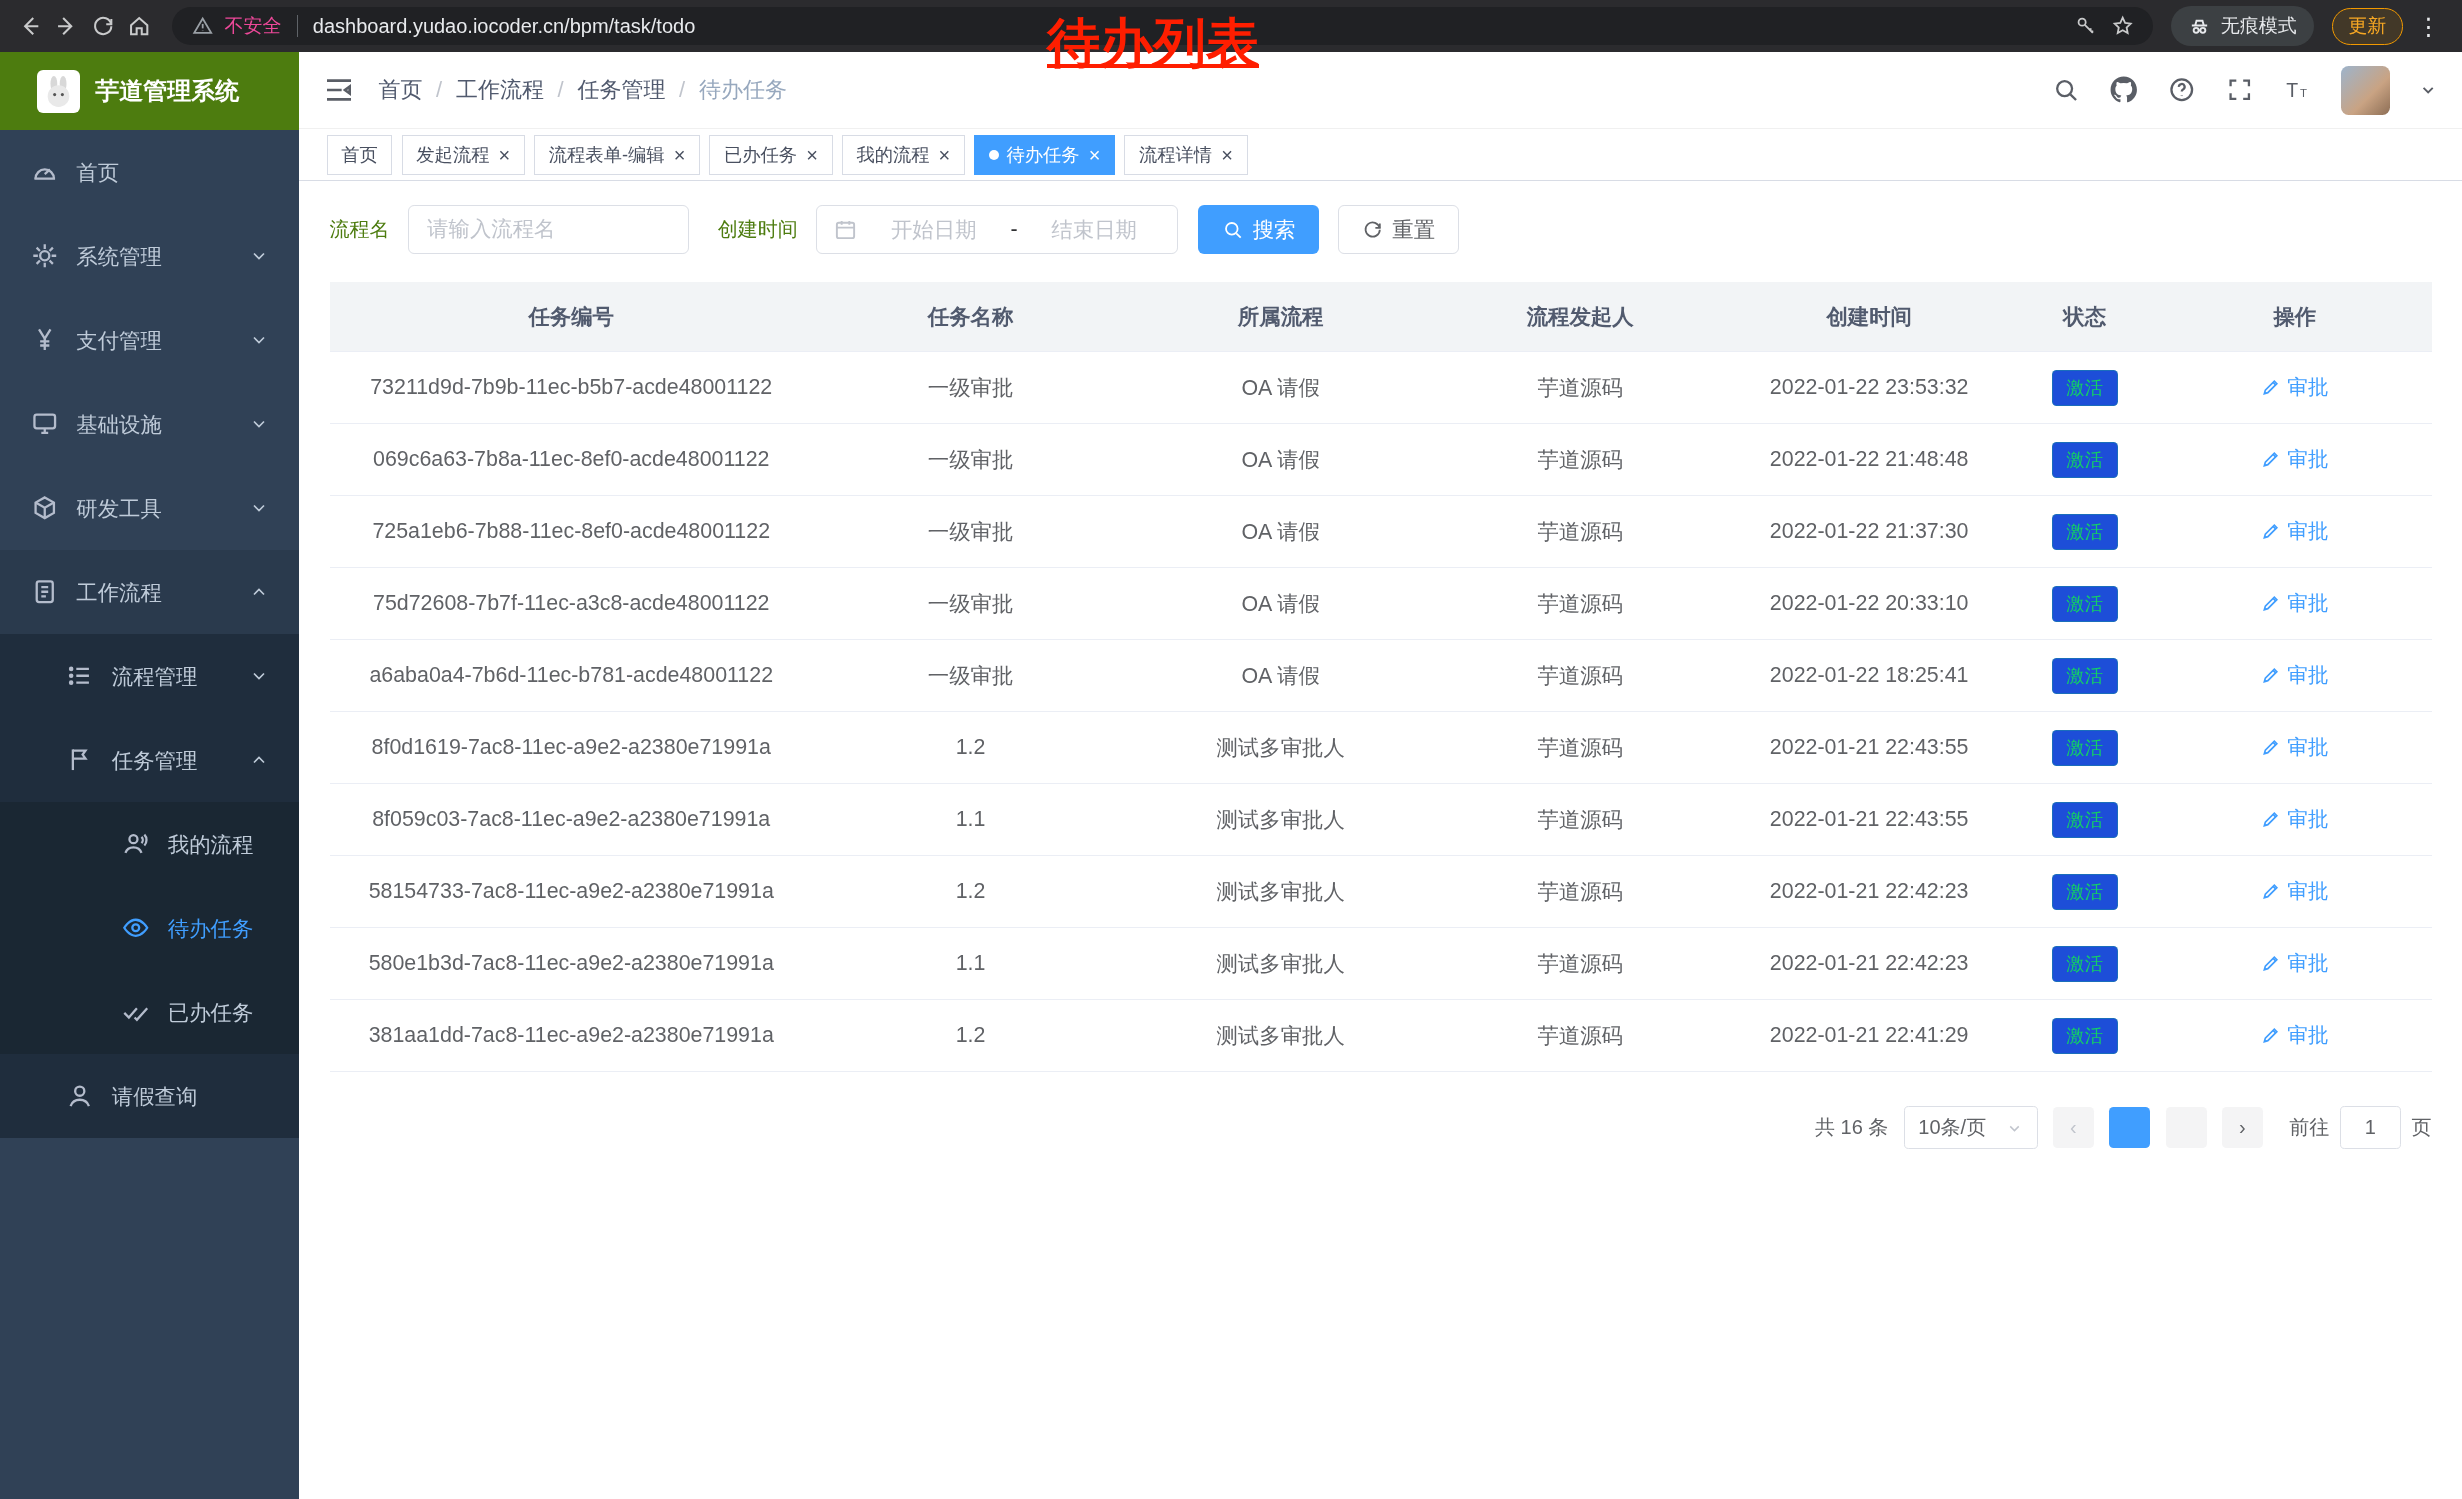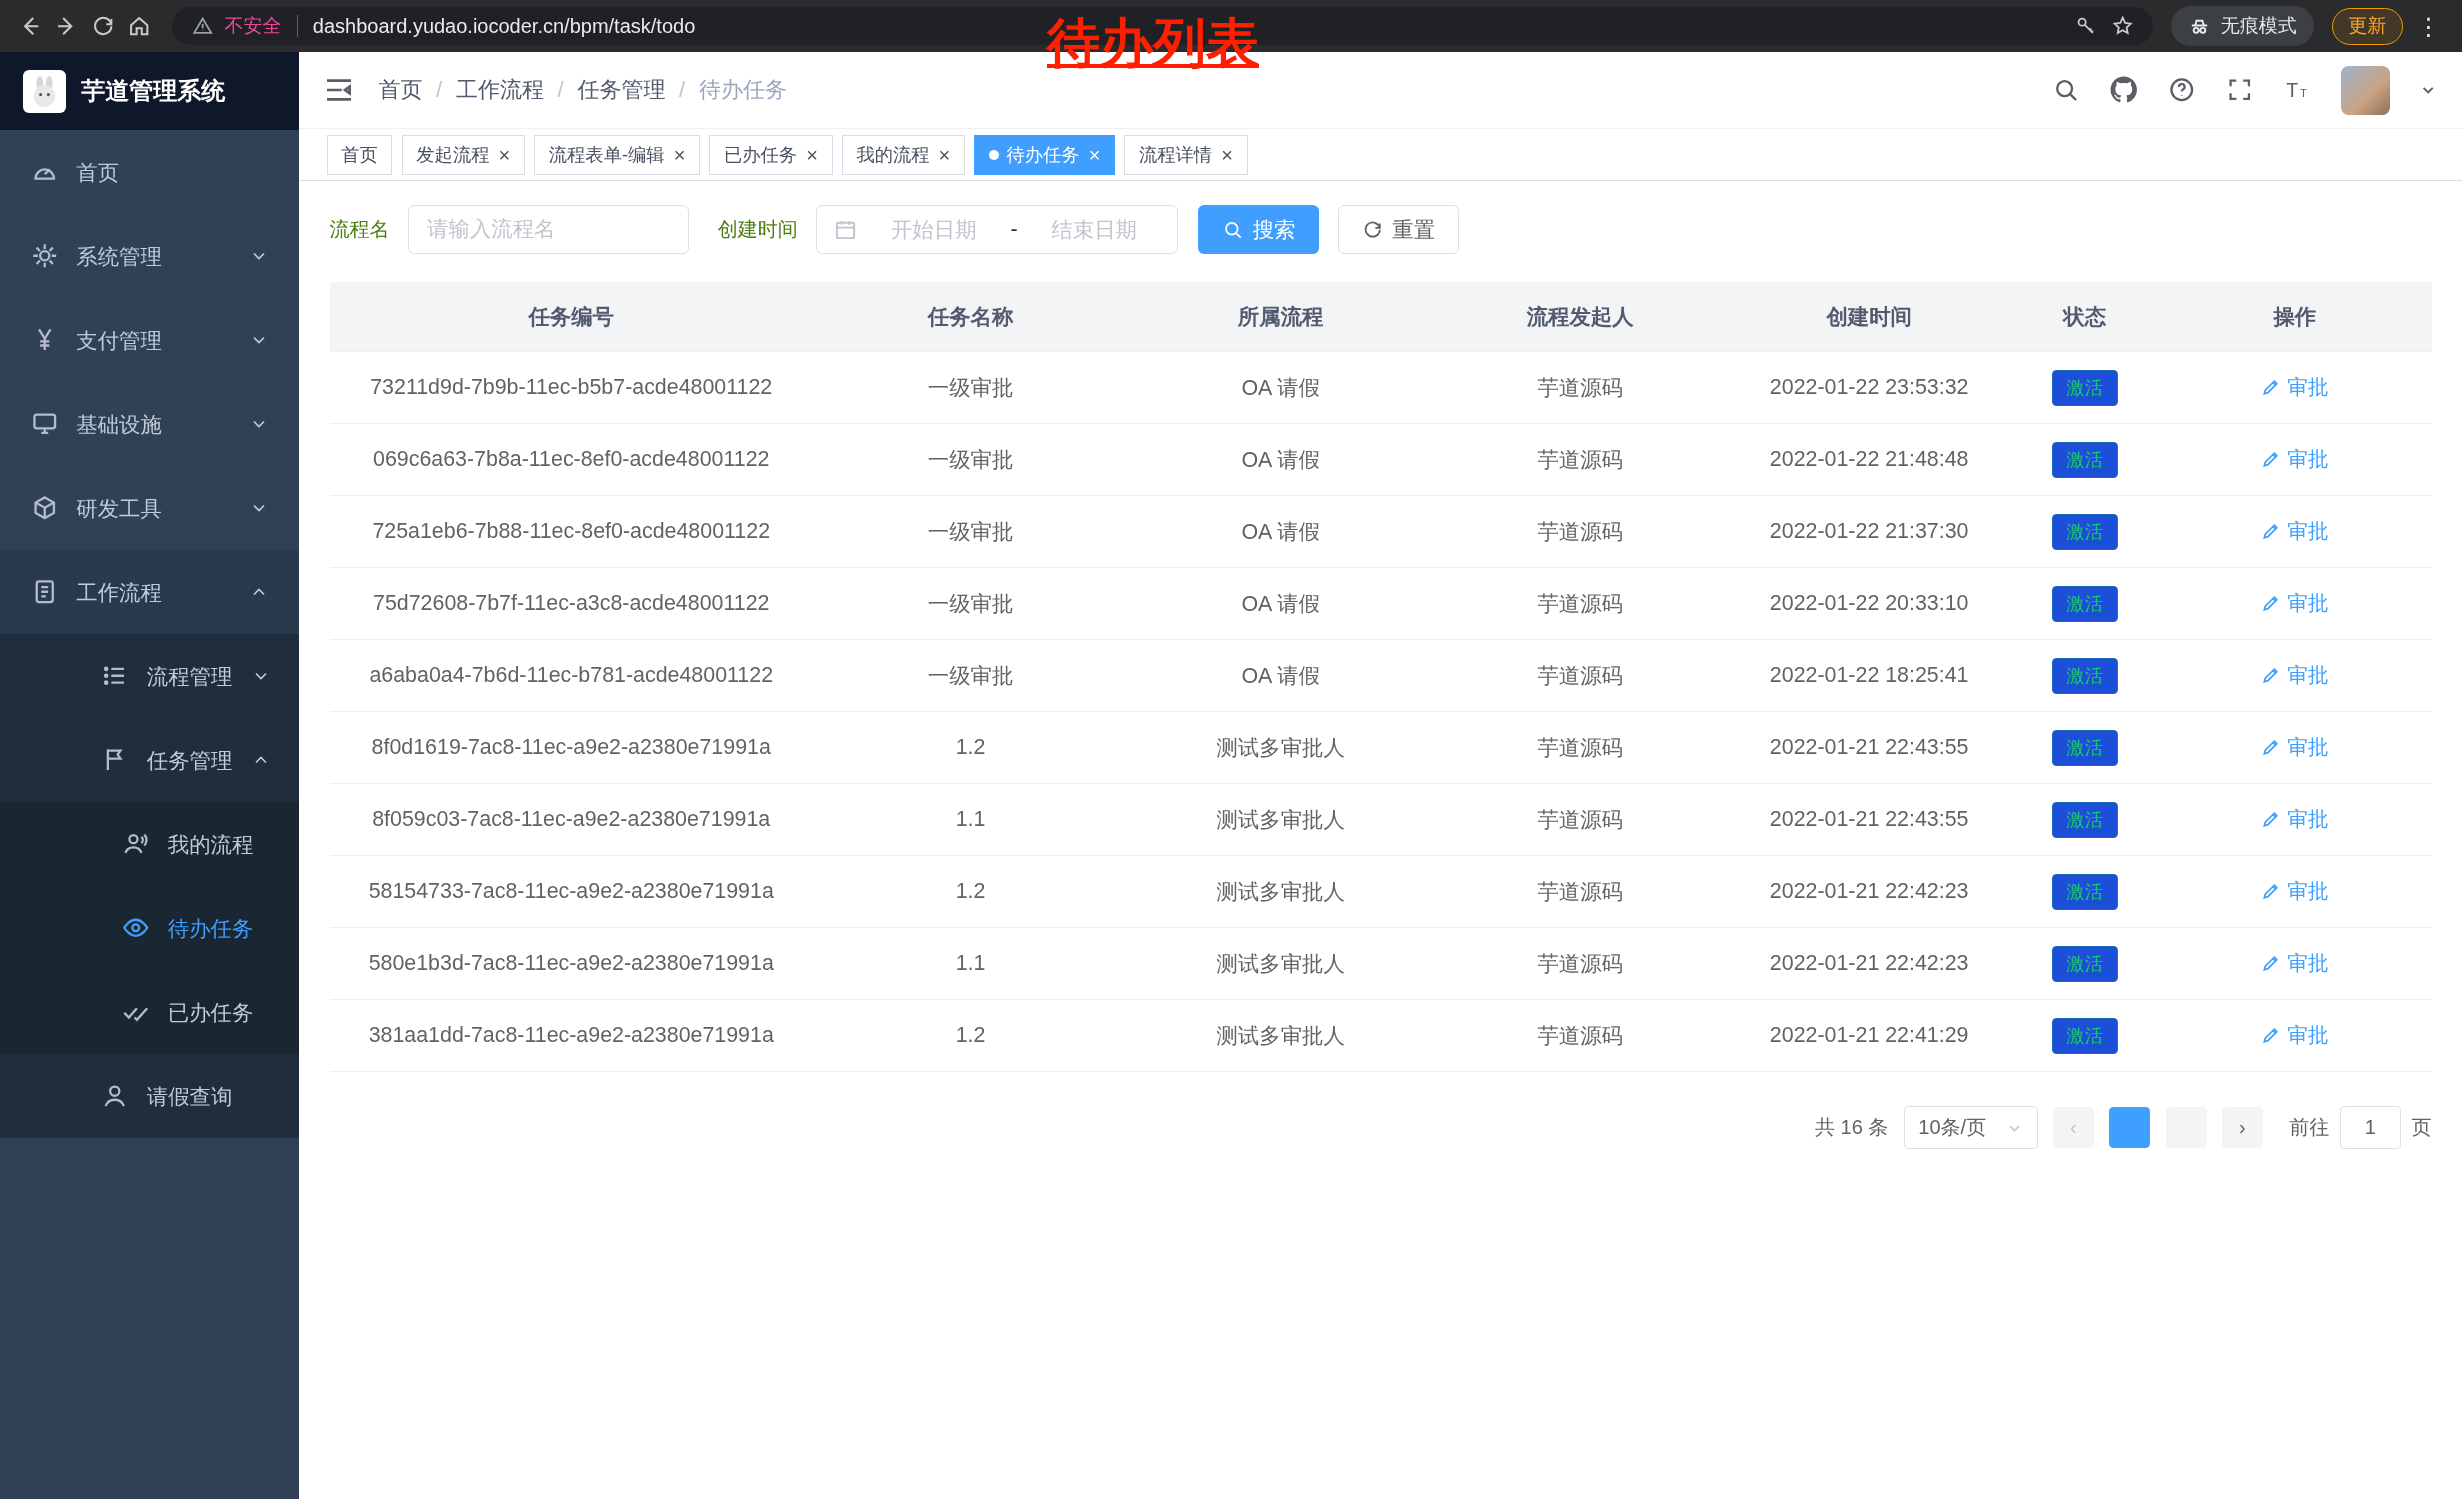--- a/index.html
+++ b/index.html
@@ -22,32 +22,32 @@
   .incog-chip svg { width:23px; height:23px; }
   .update-chip { height:37px; border:1.5px solid #f29900; background:rgba(242,153,0,.12); border-radius:18.3px; display:flex; align-items:center; padding:0 15.3px; color:#f5a623; font-size:19px; margin-left:10.7px; cursor:pointer; white-space:nowrap; gap:7.6px; }
   .more-dots { color:#e8eaed; font-size:24.4px; padding:0 6.1px; cursor:pointer; }
 
   
   .annotation { position:absolute; top:7.6px; left:1047px; z-index:50; color:#ff1e00; font-size:53px; font-weight:bold; text-decoration:underline; text-decoration-thickness:3.8px; text-underline-offset:3.1px; pointer-events:none; }
 
   
   .app { display:flex; height:1448px; }
   .sidebar { width:299px; flex:none; background:#304156; color:#bfcbd9; overflow:hidden; }
-  .logo-row { height:78px; display:flex; align-items:center; gap:15.3px; padding:0 23px; background:#0f172a; }
+  .logo-row { height:78px; display:flex; align-items:center; gap:15.3px; padding:0 37px; background:#4d7c0f; }
   .logo-img { width:43px; height:43px; border-radius:6.1px; background:#fff; flex:none; display:flex; align-items:center; justify-content:center; overflow:hidden; }
   .logo-img svg { width:37px; height:37px; }
   .logo-title { color:#fff; font-size:24px; font-weight:bold; white-space:nowrap; }
   .menu-item { height:84px; display:flex; align-items:center; gap:18.3px; padding:0 30.5px; font-size:21.4px; cursor:pointer; white-space:nowrap; }
   .menu-item .mi-icon { width:27.5px; height:27.5px; color:#b4bccc; flex:none; }
   .menu-item .mi-icon svg { width:27.5px; height:27.5px; }
   .menu-item .mi-caret { margin-left:auto; width:20px; height:20px; color:#bfcbd9; }
   .menu-item .mi-caret svg { width:20px; height:20px; }
   .menu-item.parent-open { background:#2a3a4d; }
   .submenu { background:#1f2d3d; }
-  .menu-item.l2 { padding-left:101px; }
+  .menu-item.l2 { padding-left:66px; }
   .submenu-3 { background:#1a2733; }
   .menu-item.l3 { padding-left:122px; }
   .menu-item.active, .menu-item.active .mi-icon, .menu-item.active .mi-label { color:#409eff; }
 
   .main { flex:1; min-width:0; display:flex; flex-direction:column; background:#fff; }
 
   
   .navbar { height:76px; display:flex; align-items:center; padding:0 24.4px; }
   .hamburger { width:32px; height:32px; color:#5a5e66; cursor:pointer; }
   .hamburger svg { width:32px; height:32px; }

